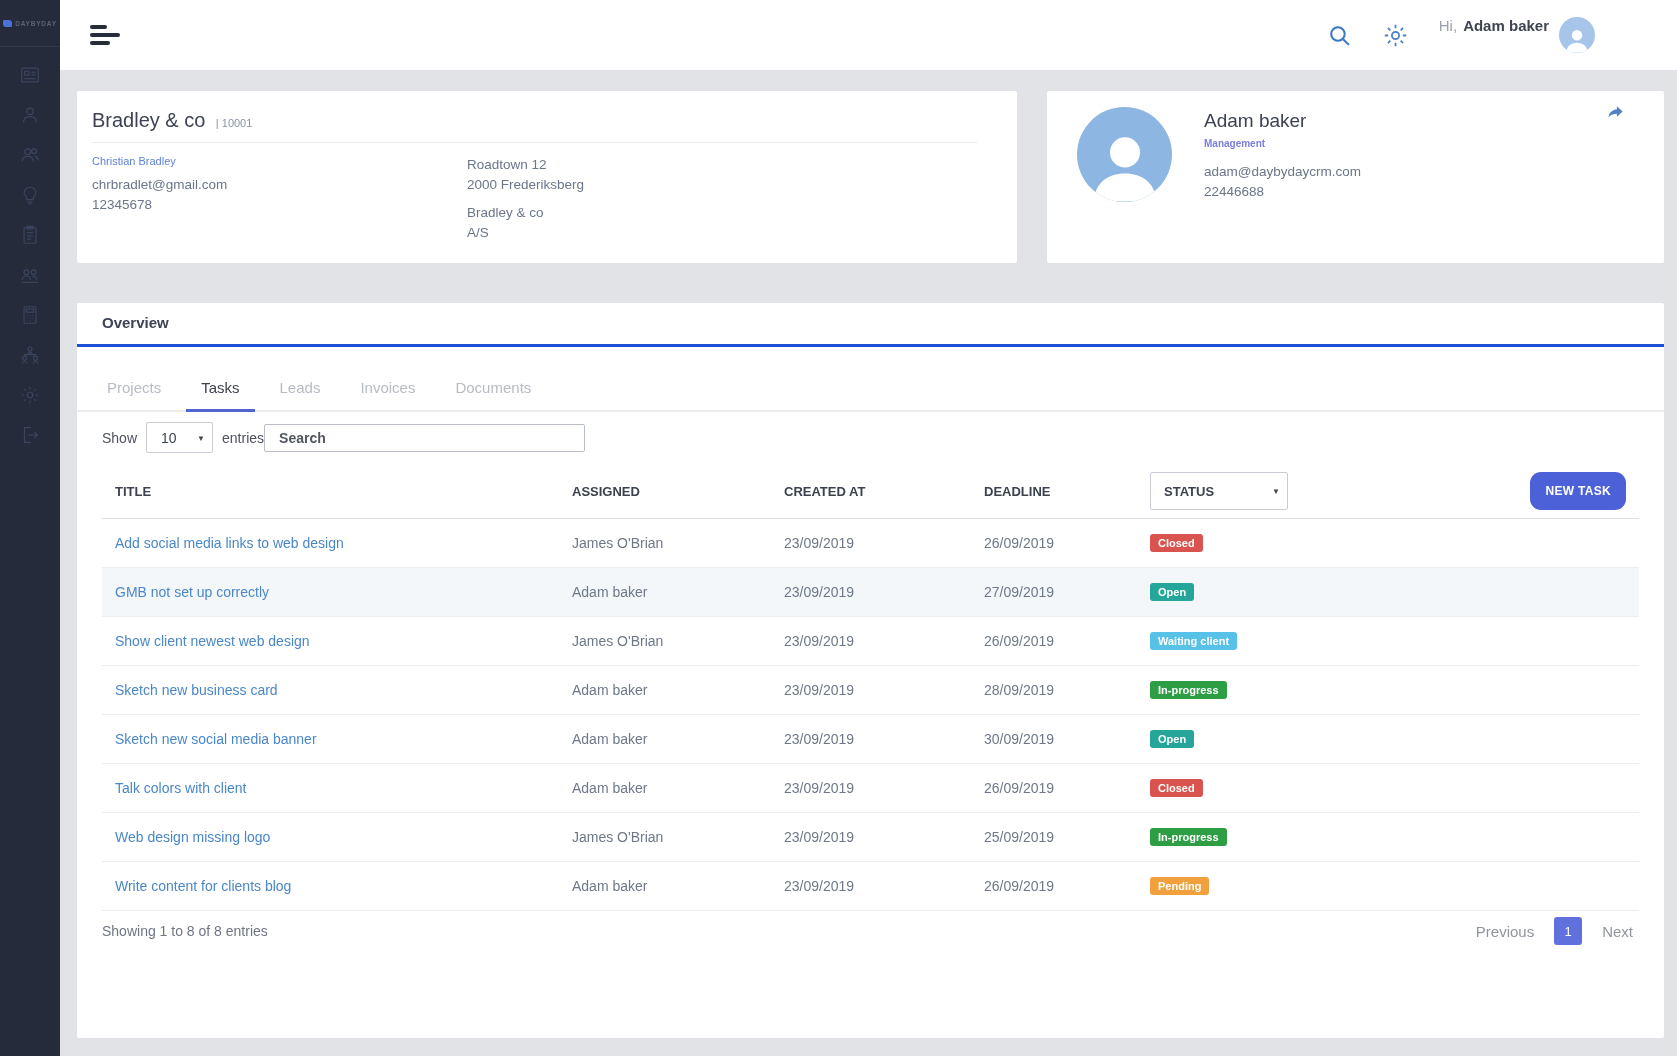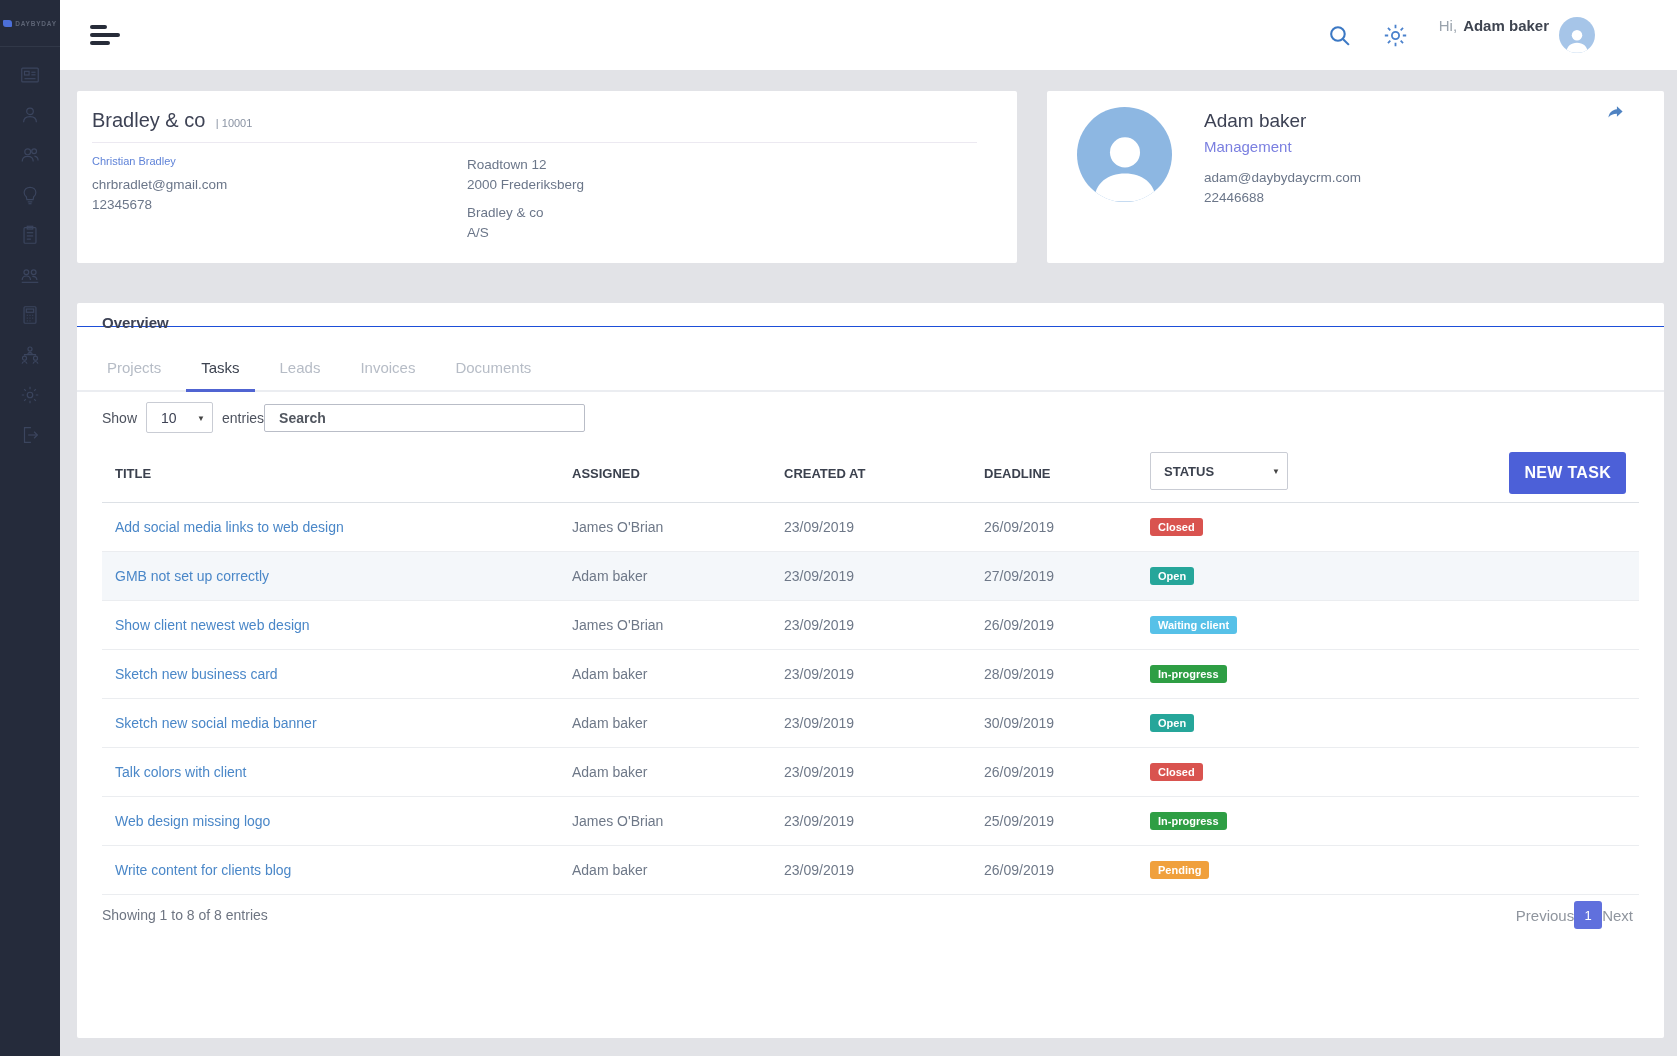--- a/index.html
+++ b/index.html
@@ -61,30 +61,30 @@
   .contact-link { font-size:11px; color:#5f83d8; text-decoration:none; display:block; margin-bottom:8px; cursor:pointer; }
   .muted-line { font-size:13.5px; color:#6b7689; line-height:20px; }
   .addr-group { margin-bottom:8px; }
   .user-card { flex:1; padding:16px 24px 0 30px; position:relative; display:flex; }
   .avatar-lg {
     width:95px; height:95px; border-radius:50%; background:#8db7e2;
     overflow:hidden; flex:none; display:flex; align-items:flex-end; justify-content:center;
   }
   .user-info { padding-left:32px; padding-top:3px; }
   .user-name { font-size:19px; color:#3d4254; font-weight:400; }
-  .user-role { font-size:15px; color:#7a7fe0; margin-top:6px; display:block; text-decoration:none; cursor:pointer; }
+  .user-role { font-size:10px; color:#7a7fe0; margin-top:6px; display:block; text-decoration:none; cursor:pointer;font-weight:bold; }
   .user-contact { margin-top:13px; }
   .share-btn { position:absolute; top:14px; right:40px; cursor:pointer; }
   
   .panel {
     position:absolute; left:77px; top:303px; right:13px; height:735px;
     background:#fff; border-radius:2px; overflow:hidden;
   }
   .panel-header {
-    height:24px; line-height:40px; padding:0 25px; border-bottom:1px solid #1d4ed8;
+    height:44px; line-height:40px; padding:0 25px; border-bottom:3px solid #1d4ed8;
     font-size:15px; font-weight:700; color:#3d4254;
   }
   .tabs { margin-top:22px; padding:0 10px; border-bottom:2px solid #ebedf1; display:flex; }
   .tab {
     font-size:15px; color:#b6bcc6; padding:10px 15px 13px; margin:0 5px; cursor:pointer;
     border-bottom:3px solid transparent; margin-bottom:-2px;
   }
   .tab.active { color:#3d4350; border-bottom-color:#5064d2; }
   .panel-body { padding:0 25px; }
   .tasks-heading { font-size:28px; font-weight:700; color:#343a49; margin-top:32px; letter-spacing:.2px; }
@@ -112,32 +112,32 @@
     padding:8px 13px; height:54px; border-bottom:1px solid #dde1e6; vertical-align:middle;
   }
   table.tasks td {
     font-size:14px; color:#6e7888; padding:15px 13px; border-bottom:1px solid #ebedf0;
     vertical-align:middle;
   }
   tr.hl td { background:#f4f7fa; }
   .task-link { color:#4a87c8; text-decoration:none; cursor:pointer; }
   .status-select { width:138px; height:38px; padding:0 0 0 13px; font-size:13px; font-weight:700; color:#3b414e; border-color:#b0b5bf; }
   .new-task-btn {
-    float:right; background:#4c60d8; color:#fff; border:none; border-radius:3px;
-    font-family:inherit; font-size:16px; font-weight:700; letter-spacing:.3px;
+    float:right; background:#4c60d8; color:#fff; border:none; border-radius:11px;
+    font-family:inherit; font-size:12px; font-weight:700; letter-spacing:.3px;
     padding:12px 15px; cursor:pointer;
   }
   .badge {
     display:inline-block; color:#fff; font-size:11px; font-weight:700;
     padding:3px 8px; border-radius:3px;
   }
   
   .table-footer { margin-top:6px; display:flex; justify-content:space-between; align-items:center; }
   .footer-summary { font-size:14px; color:#6e7582; }
-  .pager { display:flex; align-items:center; margin-right:6px; }
+  .pager { display:flex; align-items:center; gap:20px; margin-right:6px; }
   .pager-link { font-size:15px; color:#8f959e; cursor:pointer; }
   .pager-page {
     width:28px; height:28px; background:#6070dd; color:#fff; border-radius:3px;
     display:flex; align-items:center; justify-content:center; font-size:13px; cursor:pointer;
   }
 </style>
 </head>
 <body>
 
 <div class="sidebar">

